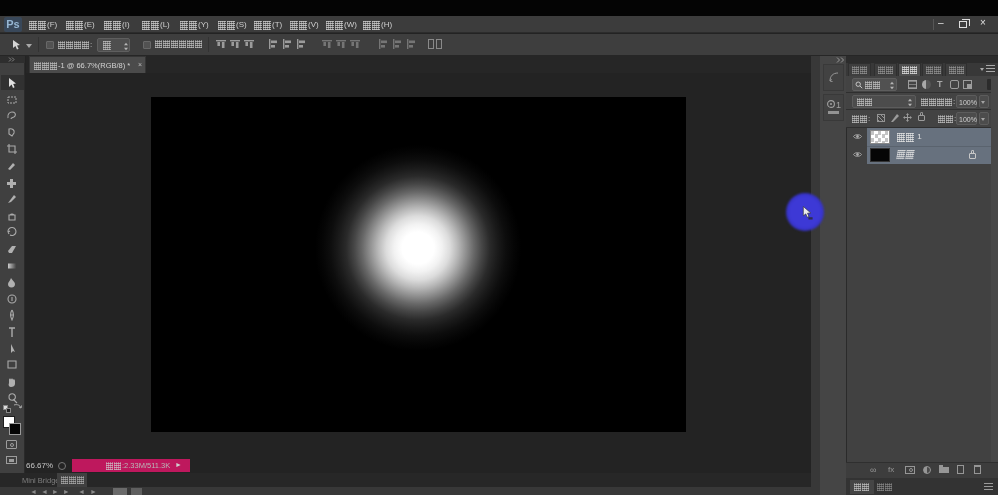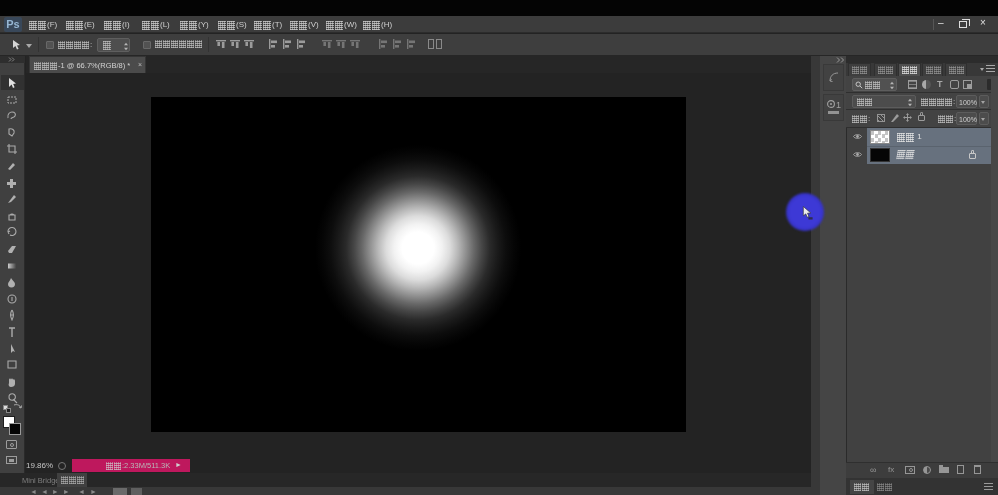--- a/index.html
+++ b/index.html
@@ -220,21 +220,21 @@
     </div>
 <div style="position:absolute;left:26px;top:56px;width:785px;height:17px;background:#262626"></div>
 <div style="position:absolute;left:29px;top:56px;width:117px;height:17px;background:#4b4b4b;border:1px solid #353535;border-bottom:none">
       <div style="position:absolute;font-size:0;white-space:nowrap;left:4px;top:4px"><i class="zg" style="width:7px;height:8px;margin-right:1px;background-image:repeating-linear-gradient(0deg,rgba(205,205,205,0.65) 0 1px,transparent 1px 2px),repeating-linear-gradient(90deg,rgba(205,205,205,0.45) 0 1px,transparent 1px 2px);filter:blur(0.55px);"></i><i class="zg" style="width:7px;height:8px;margin-right:1px;background-image:repeating-linear-gradient(0deg,rgba(205,205,205,0.65) 0 1px,transparent 1px 2px),repeating-linear-gradient(90deg,rgba(205,205,205,0.45) 0 1px,transparent 1px 2px);filter:blur(0.55px);"></i><i class="zg" style="width:7px;height:8px;margin-right:1px;background-image:repeating-linear-gradient(0deg,rgba(205,205,205,0.65) 0 1px,transparent 1px 2px),repeating-linear-gradient(90deg,rgba(205,205,205,0.45) 0 1px,transparent 1px 2px);filter:blur(0.55px);"></i><span style="display:inline-block;vertical-align:middle;font-size:7.5px;line-height:9.5px;color:#d2d2d2;filter:blur(0.45px);">-1 @ 66.7%(RGB/8)&nbsp;*</span></div>
       <div style="position:absolute;right:3px;top:4px;color:#bbb;font-size:7px;filter:blur(.3px)">×</div>
     </div>
 <div style="position:absolute;left:26px;top:73px;width:785px;height:400px;background:#232323"></div>
 <div style="position:absolute;left:151px;top:97px;width:535px;height:335px;background:#010101;overflow:hidden">
       <div style="position:absolute;left:0;top:0;width:535px;height:335px;background:radial-gradient(circle at 267px 151px,#ffffff 0px,#ffffff 16px,#f2f2f2 24px,#dcdcdc 32px,#b8b8b8 40px,#909090 48px,#686868 56px,#464646 64px,#2a2a2a 72px,#1a1a1a 80px,#0d0d0d 88px,#050505 96px,#000000 103px)"></div>
     </div>
-<div class="t" style="left:26px;top:461px;color:#c6c6c6;filter:blur(.4px)">19.86%</div>
+<div class="t" style="left:26px;top:461px;color:#c6c6c6;filter:blur(.4px)">66.67%</div>
 <div style="position:absolute;left:58px;top:462px;width:8px;height:8px;border:1px solid #777;border-radius:50%;filter:blur(.4px)"></div>
 <div style="position:absolute;left:72px;top:459px;width:118px;height:13px;background:#be185d">
       <div style="position:absolute;font-size:0;white-space:nowrap;left:34px;top:2px"><i class="zg" style="width:7px;height:8px;margin-right:1px;background-image:repeating-linear-gradient(0deg,rgba(205,205,205,0.65) 0 1px,transparent 1px 2px),repeating-linear-gradient(90deg,rgba(205,205,205,0.45) 0 1px,transparent 1px 2px);filter:blur(0.55px);"></i><i class="zg" style="width:7px;height:8px;margin-right:1px;background-image:repeating-linear-gradient(0deg,rgba(205,205,205,0.65) 0 1px,transparent 1px 2px),repeating-linear-gradient(90deg,rgba(205,205,205,0.45) 0 1px,transparent 1px 2px);filter:blur(0.55px);"></i><span style="display:inline-block;vertical-align:middle;font-size:7.5px;line-height:9.5px;color:#b8b8b8;filter:blur(0.45px);">:2.33M/511.3K</span></div>
       <div style="position:absolute;right:8px;top:2px;color:#cfcfcf;font-size:7px">►</div>
     </div>
 <div style="position:absolute;left:0;top:473px;width:811px;height:14px;background:#272727"></div>
 <div class="t" style="left:22px;top:476px;color:#7e7e7e;font-size:7.5px;filter:blur(.5px)">Mini Bridge</div>
 <div style="position:absolute;left:57px;top:473px;width:30px;height:14px;background:#404040">
       <div style="position:absolute;font-size:0;white-space:nowrap;left:4px;top:3px"><i class="zg" style="width:7px;height:8px;margin-right:1px;background-image:repeating-linear-gradient(0deg,rgba(190,190,190,0.6) 0 1px,transparent 1px 2px),repeating-linear-gradient(90deg,rgba(190,190,190,0.42) 0 1px,transparent 1px 2px);filter:blur(0.55px);"></i><i class="zg" style="width:7px;height:8px;margin-right:1px;background-image:repeating-linear-gradient(0deg,rgba(190,190,190,0.6) 0 1px,transparent 1px 2px),repeating-linear-gradient(90deg,rgba(190,190,190,0.42) 0 1px,transparent 1px 2px);filter:blur(0.55px);"></i><i class="zg" style="width:7px;height:8px;margin-right:1px;background-image:repeating-linear-gradient(0deg,rgba(190,190,190,0.6) 0 1px,transparent 1px 2px),repeating-linear-gradient(90deg,rgba(190,190,190,0.42) 0 1px,transparent 1px 2px);filter:blur(0.55px);"></i></div>
     </div>

